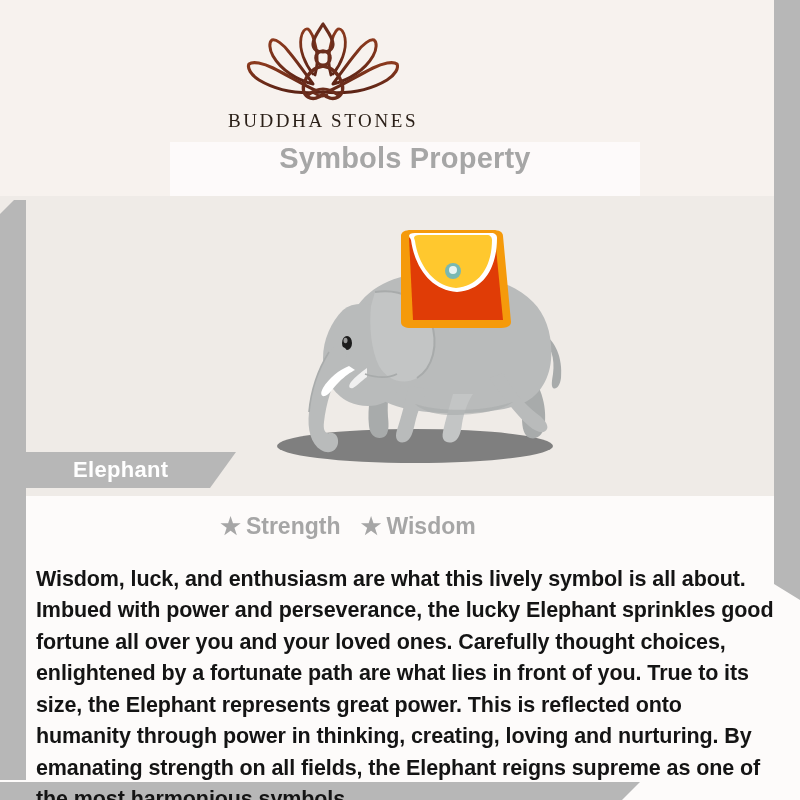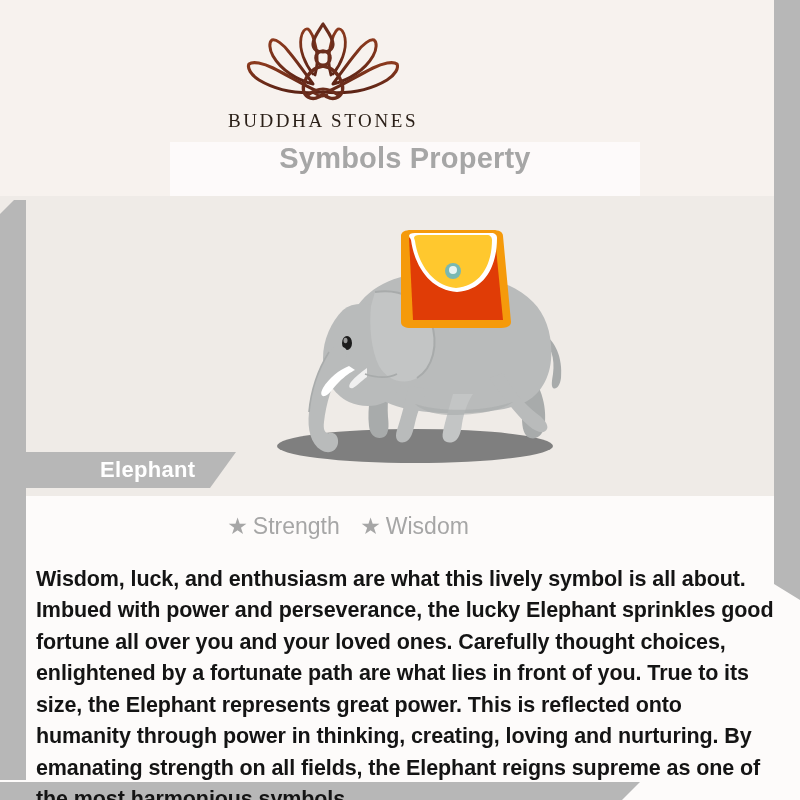--- a/index.html
+++ b/index.html
@@ -113,36 +113,36 @@
   .name-banner {
     position: absolute;
     left: 26px; top: 452px;
     width: 210px; height: 36px;
     background: #b7b7b7;
     clip-path: polygon(0 0, 100% 0, calc(100% - 26px) 100%, 0 100%);
     display: flex;
     align-items: center;
   }
   .name-text {
-    margin-left: 74px;
+    margin-left: 47px;
     font-size: 22px;
     font-weight: bold;
     color: #ffffff;
     letter-spacing: 0.3px;
   }
 
   
   .attributes {
     position: absolute;
     left: 0; top: 513px;
     width: 696px;
     text-align: center;
     color: #a6a6a6;
     font-size: 23px;
-    font-weight: normal;
+    font-weight: bold;
   }
   .attr {
     display: inline-block;
     margin: 0 7px;
     white-space: nowrap;
   }
   .attr .star { margin-right: 5px; }
 
   
   .body-copy {

